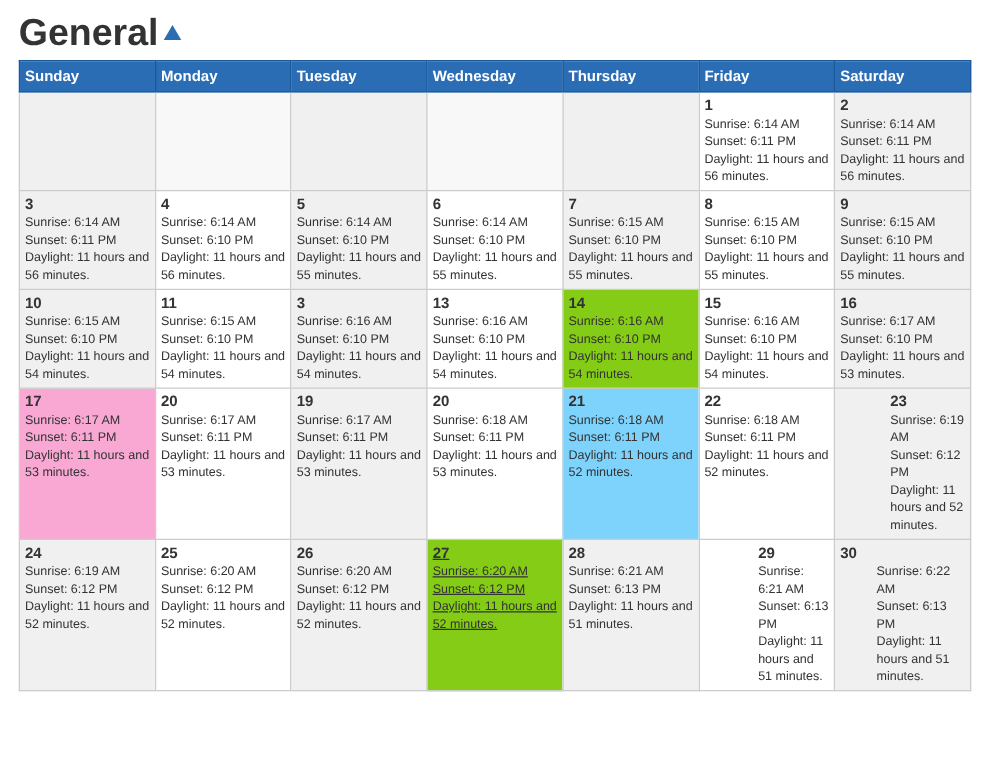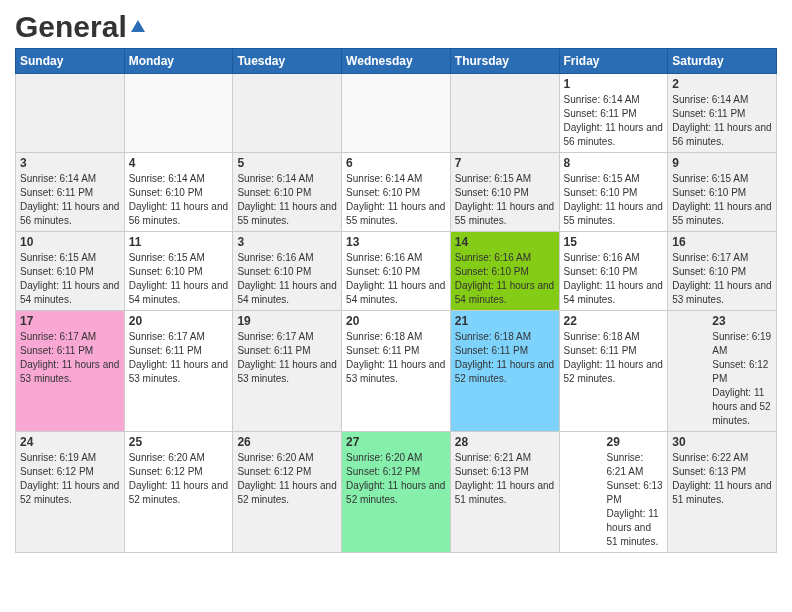--- a/index.html
+++ b/index.html
@@ -278,39 +278,39 @@
           <div class="day-info" style="white-space: pre-line;">Sunrise: 6:20 AM
 Sunset: 6:12 PM
 Daylight: 11 hours and 52 minutes.</div>
         </td>
         <td class="has-data" style="background-color: rgb(240, 240, 240);">
           <div class="day-num">26</div>
           <div class="day-info" style="white-space: pre-line;">Sunrise: 6:20 AM
 Sunset: 6:12 PM
 Daylight: 11 hours and 52 minutes.</div>
         </td>
-        <td class="has-data" style="background-color: #86efac;">
+        <td class="has-data" style="background-color: #84cc16; text-decoration: underline;">
           <div class="day-num">27</div>
           <div class="day-info" style="white-space: pre-line;">Sunrise: 6:20 AM
 Sunset: 6:12 PM
 Daylight: 11 hours and 52 minutes.</div>
         </td>
         <td class="has-data" style="background-color: rgb(240, 240, 240);">
           <div class="day-num">28</div>
           <div class="day-info" style="white-space: pre-line;">Sunrise: 6:21 AM
 Sunset: 6:13 PM
 Daylight: 11 hours and 51 minutes.</div>
         </td>
         <td class="has-data" style="background-color: rgb(255, 255, 255); padding-left: 47px;">
           <div class="day-num">29</div>
           <div class="day-info" style="white-space: pre-line;">Sunrise: 6:21 AM
 Sunset: 6:13 PM
 Daylight: 11 hours and 51 minutes.</div>
         </td>
         <td class="has-data" style="background-color: rgb(240, 240, 240);">
           <div class="day-num">30</div>
-          <div class="day-info" style="white-space: pre-line;">Sunrise: 6:22 AM
+          <div class="day-info" style="white-space: pre-line; margin-left: 29px;">Sunrise: 6:22 AM
 Sunset: 6:13 PM
 Daylight: 11 hours and 51 minutes.</div>
         </td>
       </tr>
     </tbody>
 </table>
 
 </body></html>

